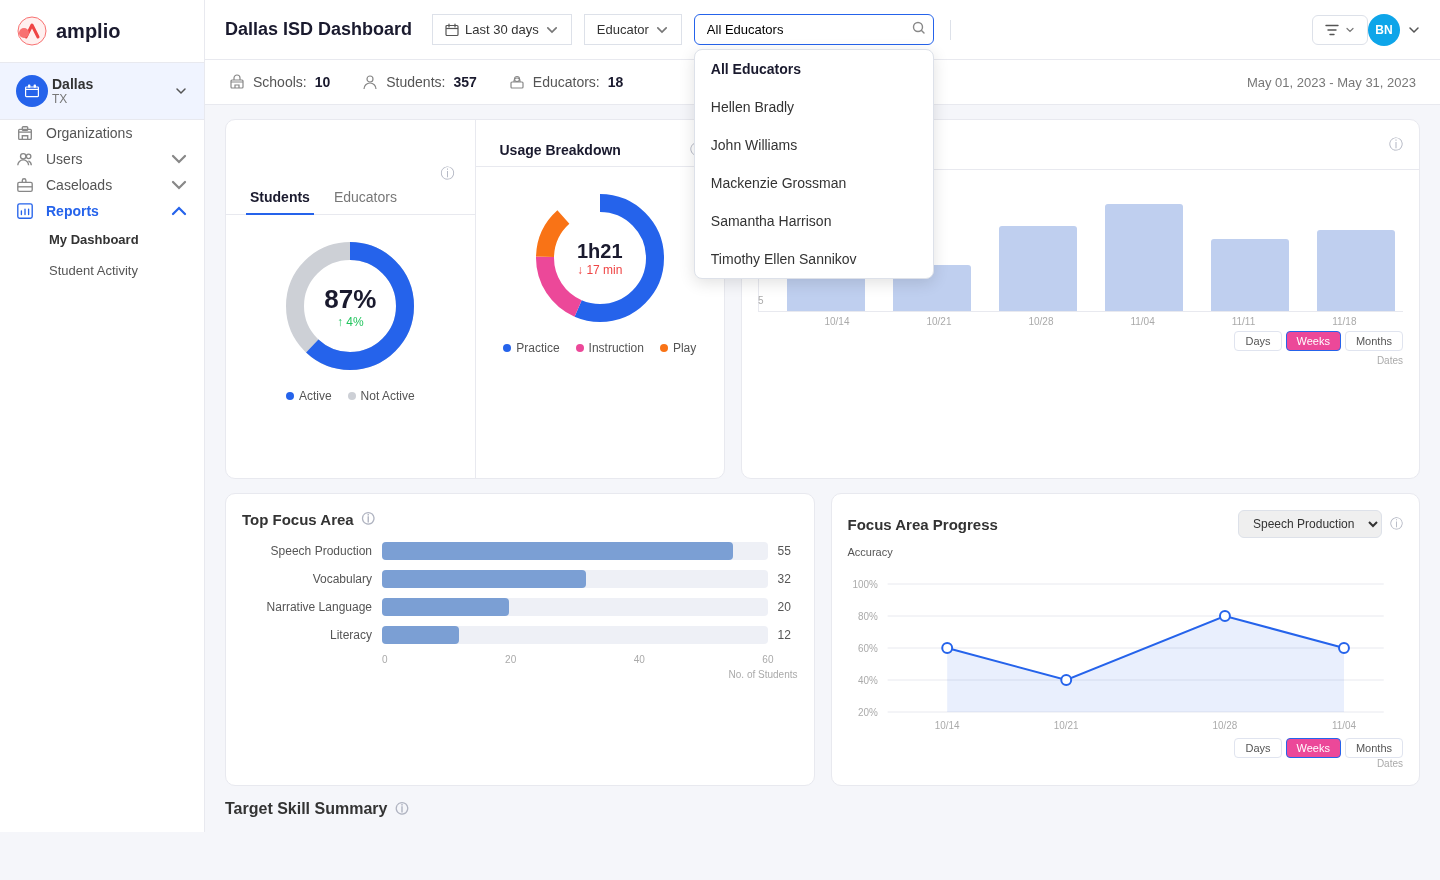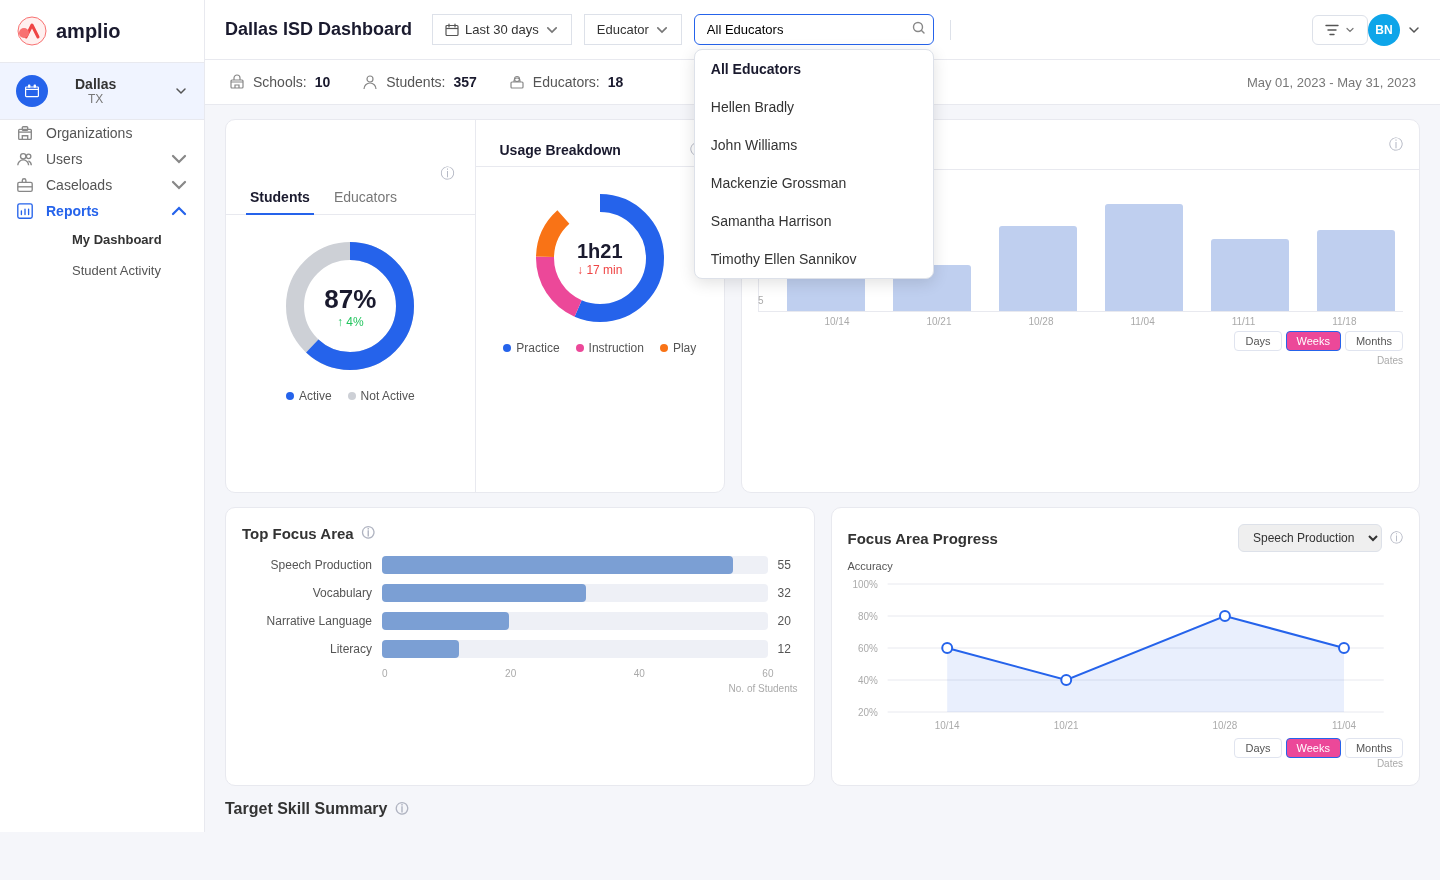--- a/index.html
+++ b/index.html
@@ -11,29 +11,29 @@
     .main-content { flex: 1; display: flex; flex-direction: column; overflow: hidden; }
 
     
     .top-bar { height: 60px; background: #fff; border-bottom: 1px solid #e8e9ef; display: flex; align-items: center; justify-content: space-between; padding: 0 20px; }
     .logo { display: flex; align-items: center; gap: 8px; padding: 15px 16px; border-bottom: 1px solid #e8e9ef; }
     .logo-icon { width: 32px; height: 32px; }
     .logo-text { font-size: 20px; font-weight: 700; color: #1a1a2e; }
 
     
     .sidebar-location { display: flex; align-items: center; justify-content: space-between; padding: 12px 16px; background: #f0f4ff; border-bottom: 1px solid #e8e9ef; }
-    .location-info { display: flex; align-items: center; gap: 27px; text-align: center; }
+    .location-info { display: flex; align-items: center; gap: 4px; }
     .location-icon { width: 32px; height: 32px; background: #2563eb; border-radius: 50%; display: flex; align-items: center; justify-content: center; color: #fff; font-size: 12px; }
     .location-name { font-weight: 700; font-size: 14px; }
     .location-state { font-size: 12px; color: #777; }
 
     .nav-item { display: flex; align-items: center; gap: 12px; padding: 4px 16px; cursor: pointer; color: #555; font-size: 14px; font-weight: 500; }
     .nav-item.active { color: #2563eb; }
     .nav-item svg { width: 18px; height: 18px; flex-shrink: 0; }
-    .nav-sub { padding-left: 56px; }
+    .nav-sub { padding-left: 33px; }
     .nav-sub-item { padding: 8px 16px; font-size: 13px; color: #555; cursor: pointer; }
     .nav-sub-item.active { color: #2563eb; font-weight: 600; }
     .nav-sub-item.sub-active { color: #333; font-weight: 600; }
     .dash-title { font-size: 18px; font-weight: 700; color: #1a1a2e; margin-right: 8px; }
     .dropdown-btn { display: flex; align-items: center; gap: 6px; border: 1px solid #dde1e9; border-radius: 0; padding: 7px 12px; background: #fff; cursor: pointer; font-size: 13px; color: #333; }
     .dropdown-btn svg { width: 14px; height: 14px; color: #777; }
     .filter-btn { margin-left: auto; display: flex; align-items: center; gap: 6px; border: 1px solid #dde1e9; border-radius: 6px; padding: 7px 12px; background: #fff; cursor: pointer; }
     .educator-search { position: relative; }
     .educator-search input { border: 1px solid #2563eb; border-radius: 6px; padding: 7px 36px 7px 12px; font-size: 13px; width: 240px; outline: none; }
     .search-icon-btn { position: absolute; right: 8px; top: 50%; transform: translateY(-50%); color: #777; }
@@ -464,21 +464,21 @@
               <span>Focus Area Progress</span>
             </span>
             <div style="display:flex;align-items:center;gap:8px">
               <select class="progress-select">
                 <option>Speech Production</option>
               </select>
               <span style="color:#b0b4c1;font-size:13px">ⓘ</span>
             </div>
           </div>
 
-          <div style="font-size:11px;color:#555;margin-bottom:2px">Accuracy</div>
+          <div style="font-size:11px;color:#555;margin-bottom:16px">Accuracy</div>
 
           <div style="position:relative">
             <svg width="100%" height="160" viewBox="0 0 560 160" preserveAspectRatio="none">
 
               <line x1="40" y1="10" x2="540" y2="10" stroke="#e8e9ef" stroke-width="1"></line>
               <line x1="40" y1="42" x2="540" y2="42" stroke="#e8e9ef" stroke-width="1"></line>
               <line x1="40" y1="74" x2="540" y2="74" stroke="#e8e9ef" stroke-width="1"></line>
               <line x1="40" y1="106" x2="540" y2="106" stroke="#e8e9ef" stroke-width="1"></line>
               <line x1="40" y1="138" x2="540" y2="138" stroke="#e8e9ef" stroke-width="1"></line>
 

